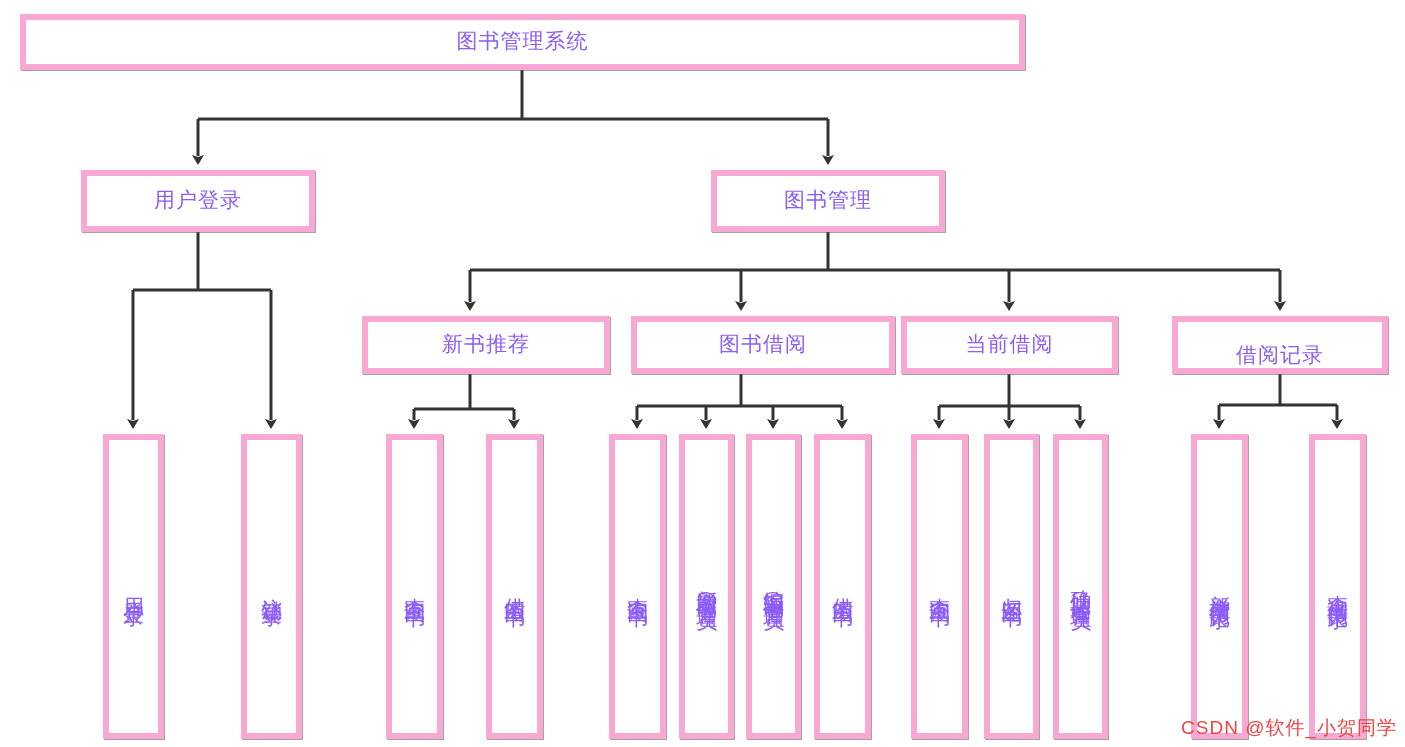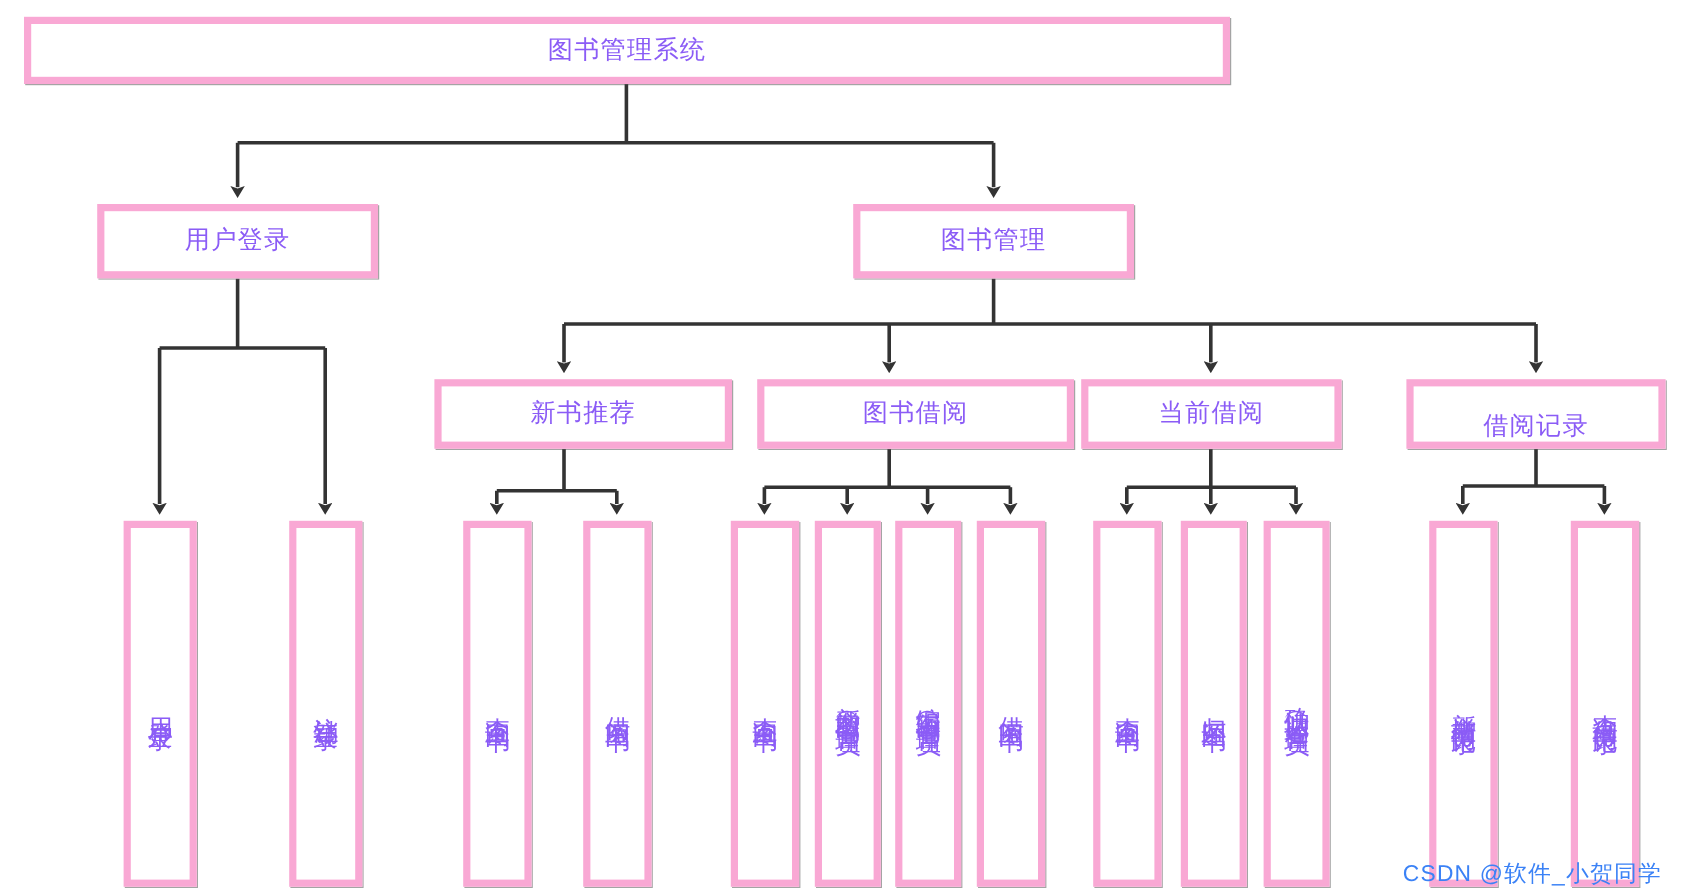--- a/index.html
+++ b/index.html
@@ -50,24 +50,24 @@
     letter-spacing: 3px;
     padding: 6px 0;
   }
   .node.vertical .vlabel {
     writing-mode: vertical-rl;
     text-orientation: upright;
     white-space: nowrap;
   }
   .watermark {
     position: absolute;
-    right: 20px;
+    right: 8px;
     bottom: 6px;
     font-size: 19px;
-    color: #3b82f6;
+    color: #ef4444;
     letter-spacing: 1px;
     white-space: nowrap;
   }
 </style>
 </head>
 <body>
 
 <div id="canvas">
 
   <svg class="edges" viewBox="0 0 1405 747" xmlns="http://www.w3.org/2000/svg">

